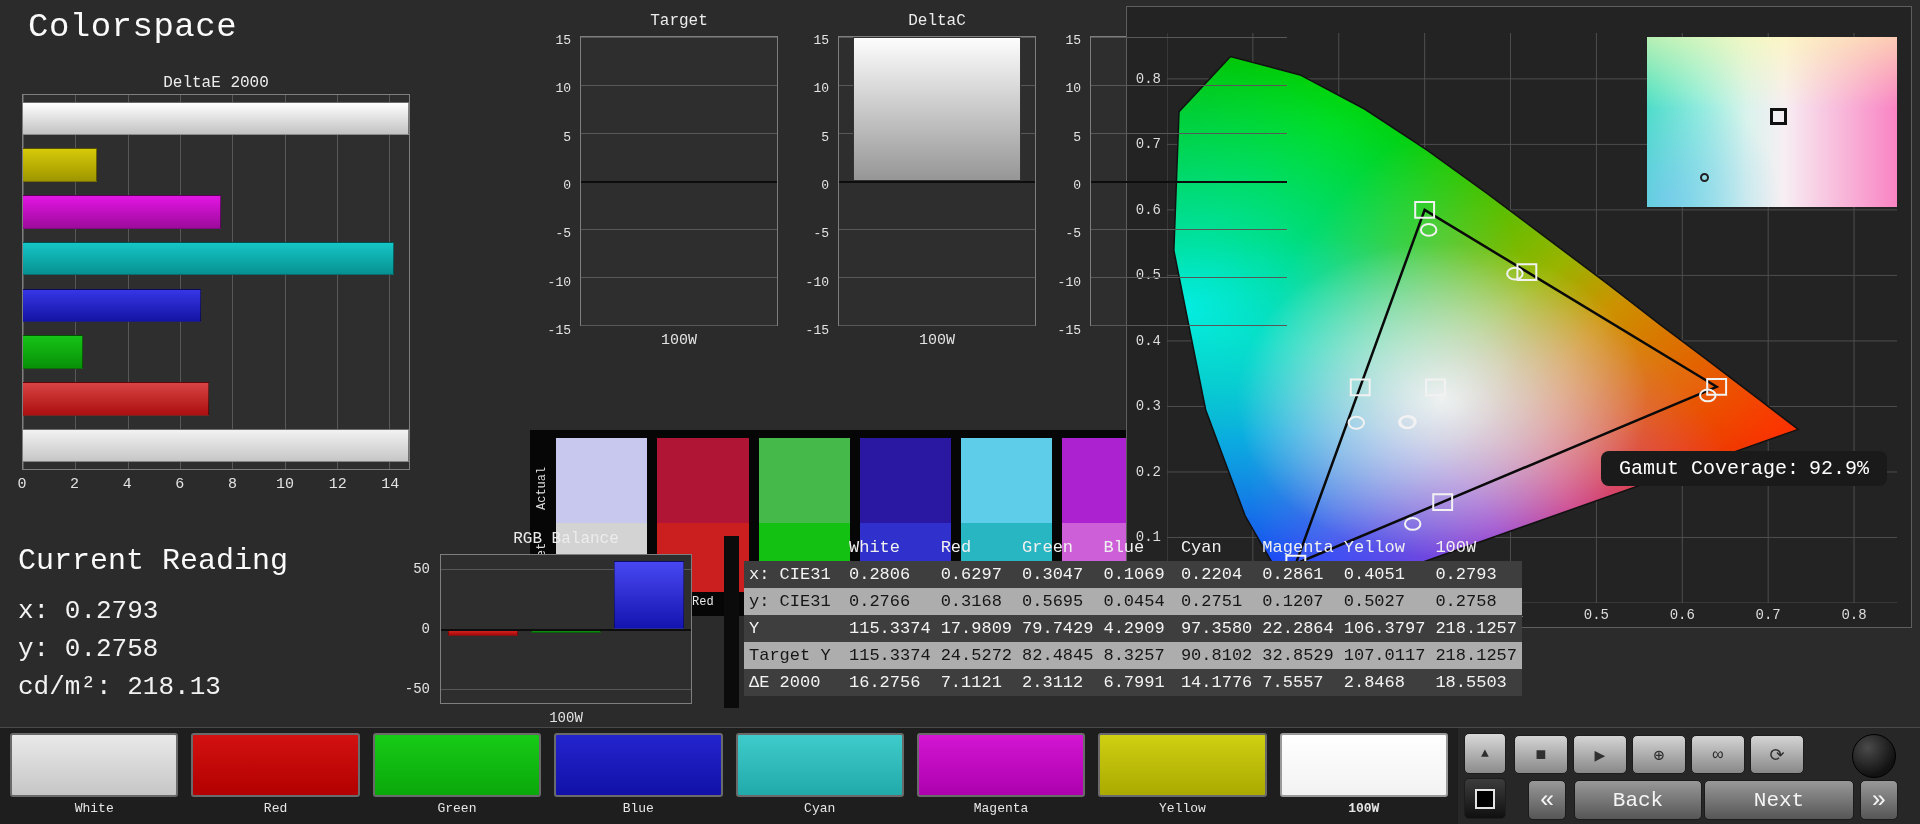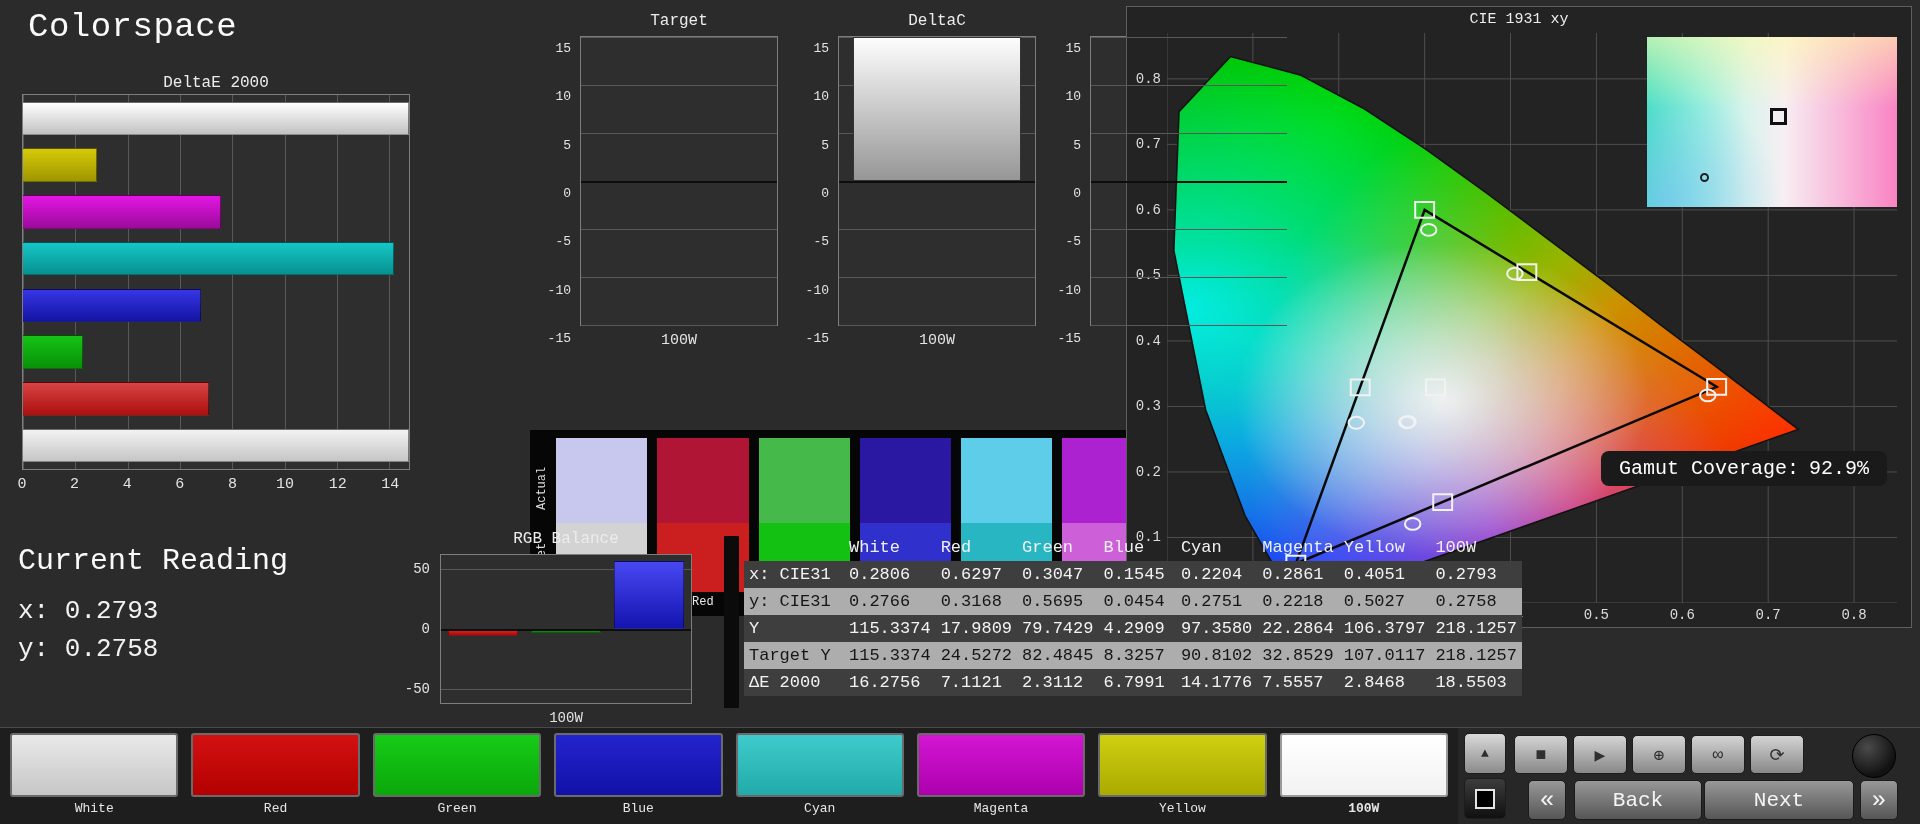--- a/index.html
+++ b/index.html
@@ -20,21 +20,21 @@
   #de-xlabels{position:absolute;left:2px;right:2px;top:402px;height:18px}
   .de-xlab{position:absolute;transform:translateX(-50%);font-size:15px;color:#e3e3e3}
 
   
   .vd-panel{position:absolute;top:12px;width:246px;height:360px}
   #deltaL{left:542px}#deltaC{left:800px}#deltaH{left:1052px}
   .vd-title{position:absolute;top:0;left:38px;right:10px;text-align:center;font-size:16px;color:#ececec}
   .vd-plot{position:absolute;left:38px;right:10px;top:24px;height:290px;background:#2e2e2e;border:1px solid #7e7e7e}
   .hgrid{position:absolute;left:0;right:0;height:1px;background:#585858;z-index:1}
   .hgrid.zero{height:2px;background:#0d0d0d;z-index:3}
-  .vd-ylabels{position:absolute;left:0;top:36px;height:290px;width:34px}
+  .vd-ylabels{position:absolute;left:0;top:28px;height:290px;width:34px}
   .vd-ylab{position:absolute;right:5px;transform:translateY(-50%);font-size:13px;color:#e3e3e3}
   .vd-bar{position:absolute;left:7%;width:86%;background:linear-gradient(#fdfdfd,#969696);
           border:1px solid #333;z-index:2}
   .vd-xlabel{position:absolute;left:38px;right:10px;top:320px;text-align:center;font-size:15px;color:#e3e3e3}
 
   
   #swatches{position:absolute;left:530px;top:430px;width:836px;height:186px;background:#060606}
   .rot-label{position:absolute;left:5px;writing-mode:vertical-rl;transform:rotate(180deg);
              font-size:12px;color:#ddd;text-align:center}
   #rot-actual{top:14px;height:88px}
@@ -288,21 +288,20 @@
         </div>
         <div class="sw-col">
           <div class="sw-actual" style="background: rgb(214, 214, 247);"></div>
           <div class="sw-target" style="background: rgb(234, 234, 234);"></div>
           <div class="sw-label">100W</div>
         </div>
       </div>
   </div>
 
   <div id="cie-panel">
-    <div id="cie-title">CIE 1931 xy</div>
     <div id="cie-ylabels">
         <span class="cie-ylab" style="top: 100%;">0</span>
         <span class="cie-ylab" style="top: 88.5057%;">0.1</span>
         <span class="cie-ylab" style="top: 77.0115%;">0.2</span>
         <span class="cie-ylab" style="top: 65.5172%;">0.3</span>
         <span class="cie-ylab" style="top: 54.023%;">0.4</span>
         <span class="cie-ylab" style="top: 42.5287%;">0.5</span>
         <span class="cie-ylab" style="top: 31.0345%;">0.6</span>
         <span class="cie-ylab" style="top: 19.5402%;">0.7</span>
         <span class="cie-ylab" style="top: 8.04598%;">0.8</span>
@@ -400,20 +399,21 @@
     <div id="gamut-pill">
       <span>Gamut Coverage:</span>
       <span>92.9%</span>
     </div>
   </div>
 
   <div id="current-reading">
     <div id="cr-title">Current Reading</div>
     <div class="cr-line">x: 0.2793</div>
     <div class="cr-line">y: 0.2758</div>
+    <div class="cr-line">cd/m²: 218.13</div>
   </div>
 
   <div id="rgb-panel">
     <div id="rgb-title">RGB Balance</div>
     <div id="rgb-ylabels">
         <div class="rgb-ylab" style="top: 9.67742%;">50</div>
         <div class="rgb-ylab" style="top: 50%;">0</div>
         <div class="rgb-ylab" style="top: 90.3226%;">-50</div>
       </div>
     <div id="rgb-plot">
@@ -444,32 +444,32 @@
         <div class="th">Green</div>
         <div class="th">Blue</div>
         <div class="th">Cyan</div>
         <div class="th">Magenta</div>
         <div class="th">Yellow</div>
         <div class="th">100W</div>
         <div class="row-dark">x: CIE31</div>
         <div class="row-dark">0.2806</div>
         <div class="row-dark">0.6297</div>
         <div class="row-dark">0.3047</div>
-        <div class="row-dark">0.1545</div>
+        <div class="row-dark">0.1069</div>
         <div class="row-dark">0.2204</div>
         <div class="row-dark">0.2861</div>
         <div class="row-dark">0.4051</div>
         <div class="row-dark">0.2793</div>
         <div class="row-light">y: CIE31</div>
         <div class="row-light">0.2766</div>
         <div class="row-light">0.3168</div>
         <div class="row-light">0.5695</div>
         <div class="row-light">0.0454</div>
         <div class="row-light">0.2751</div>
-        <div class="row-light">0.2218</div>
+        <div class="row-light">0.1207</div>
         <div class="row-light">0.5027</div>
         <div class="row-light">0.2758</div>
         <div class="row-dark">Y</div>
         <div class="row-dark">115.3374</div>
         <div class="row-dark">17.9809</div>
         <div class="row-dark">79.7429</div>
         <div class="row-dark">4.2909</div>
         <div class="row-dark">97.3580</div>
         <div class="row-dark">22.2864</div>
         <div class="row-dark">106.3797</div>

